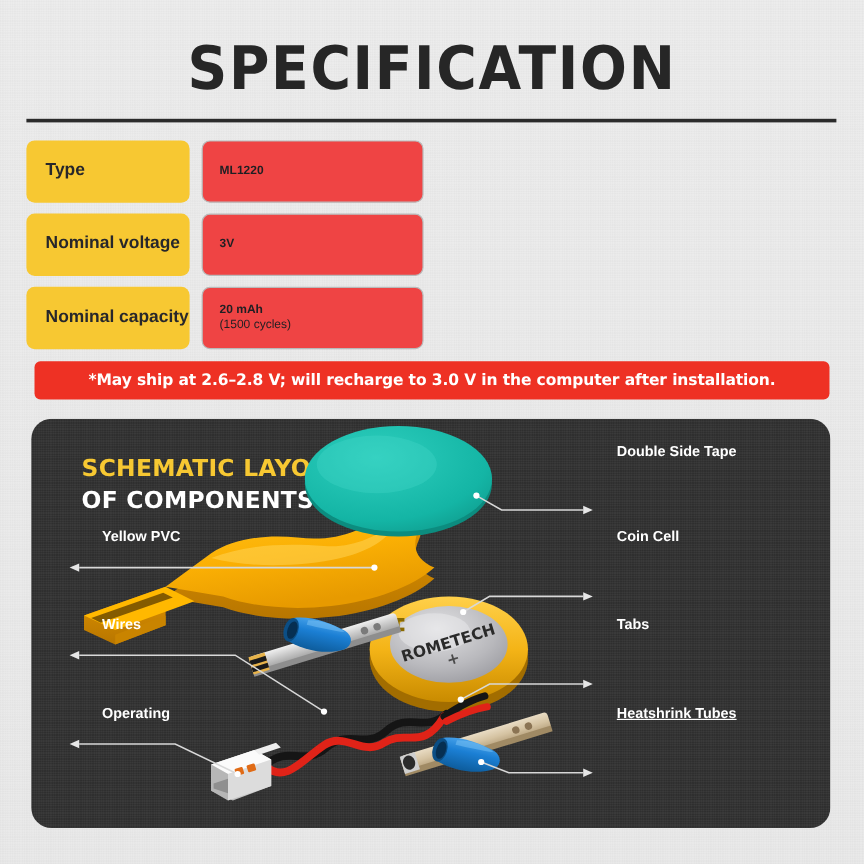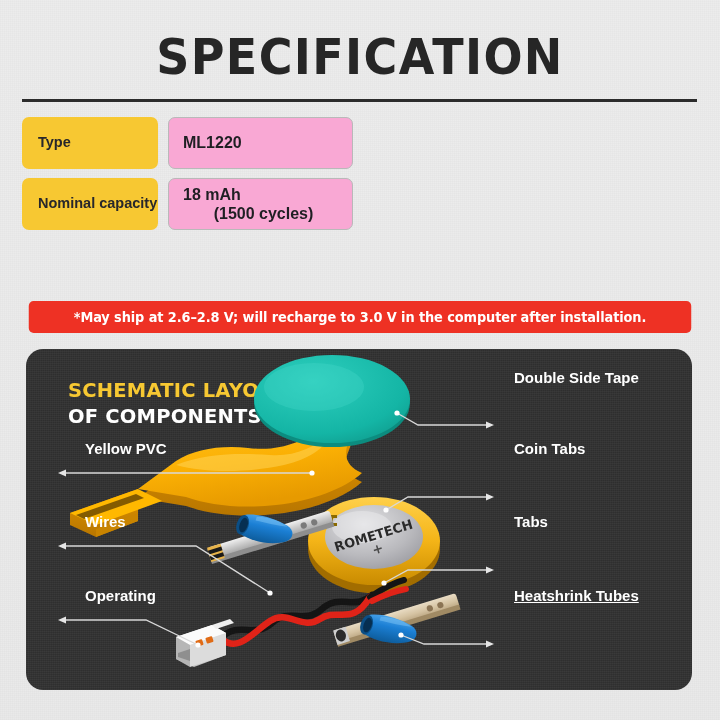--- a/index.html
+++ b/index.html
@@ -51,30 +51,30 @@
   .spec-key {
     background:#f7c832;
     border-radius:7px;
     display:flex; align-items:center;
     padding-left:16px;
     font-size:14.5px; font-weight:bold;
     color:#27272b;
     line-height:1.18;
   }
   .spec-val {
-    background:#f9a8d4;
+    background:#ef4444;
     border:1.4px solid #b9b9b9;
     border-radius:7px;
     display:flex; flex-direction:column; justify-content:center;
     padding-left:14px; padding-right:8px;
-    font-size:16px; font-weight:bold;
+    font-size:10px; font-weight:bold;
     color:#1f1f23;
     line-height:1.2;
   }
-  .spec-val .sub { font-weight:bold;text-align:center; }
+  .spec-val .sub { font-weight:normal; }
 
   
   .col-left .spec-key { width:136px; }
   .col-left .spec-val { flex:1; }
   
   .col-right .spec-key { width:142px; }
   .col-right .spec-val { flex:1; }
 
   
   .notice {
@@ -109,21 +109,21 @@
     letter-spacing:0.2px;
     line-height:1.32;
   }
   .panel-heading .l1 { color:#f7c832; }
   .panel-heading .l2 { color:#ffffff; }
 
   
   .callout {
     position:absolute;
     color:#ffffff;
-    font-size:15px; font-weight:bold;
+    font-size:12px; font-weight:bold;
     white-space:nowrap;
   }
   .cl-left  { left:38px;margin-left:21px; }
   .cl-right { left:488px; }
 
   .c-tape   { top:20px; }
   .c-coin   { top:91px; }
   .c-tabs   { top:164px; }
   .c-heat   { top:238px;text-decoration:underline; }
   .c-pvc    { top:91px; }
@@ -148,25 +148,31 @@
 
   <div class="spec-col col-left">
 
     <div class="spec-row">
       <div class="spec-key">Type</div>
       <div class="spec-val">
         <span>ML1220</span>
       </div>
     </div>
 
+    <div class="spec-row">
+      <div class="spec-key">Nominal voltage</div>
+      <div class="spec-val">
+        <span>3V</span>
+      </div>
+    </div>
 
     <div class="spec-row">
       <div class="spec-key">Nominal capacity</div>
       <div class="spec-val">
-        <span>18 mAh</span>
+        <span>20 mAh</span>
         <span class="sub">(1500 cycles)</span>
       </div>
     </div>
 
   </div>
 
 </div>
 
 <div class="notice">
   <span>*May ship at 2.6–2.8 V; will recharge to 3.0 V in the computer after installation.</span>
@@ -363,21 +369,21 @@
       <circle cx="360" cy="161" r="2.6"></circle>
       <circle cx="358" cy="234" r="2.6"></circle>
       <circle cx="375" cy="286" r="2.6"></circle>
       <circle cx="286" cy="124" r="2.6"></circle>
       <circle cx="244" cy="244" r="2.6"></circle>
       <circle cx="172" cy="296" r="2.6"></circle>
     </g>
   </svg>
 
   <div class="callout cl-right c-tape">Double Side Tape</div>
-  <div class="callout cl-right c-coin">Coin Tabs</div>
+  <div class="callout cl-right c-coin">Coin Cell</div>
   <div class="callout cl-right c-tabs">Tabs</div>
   <div class="callout cl-right c-heat">Heatshrink Tubes</div>
 
   <div class="callout cl-left c-pvc">Yellow PVC</div>
   <div class="callout cl-left c-wires">Wires</div>
   <div class="callout cl-left c-conn">Operating</div>
 
 </div>
 
 </body></html>

